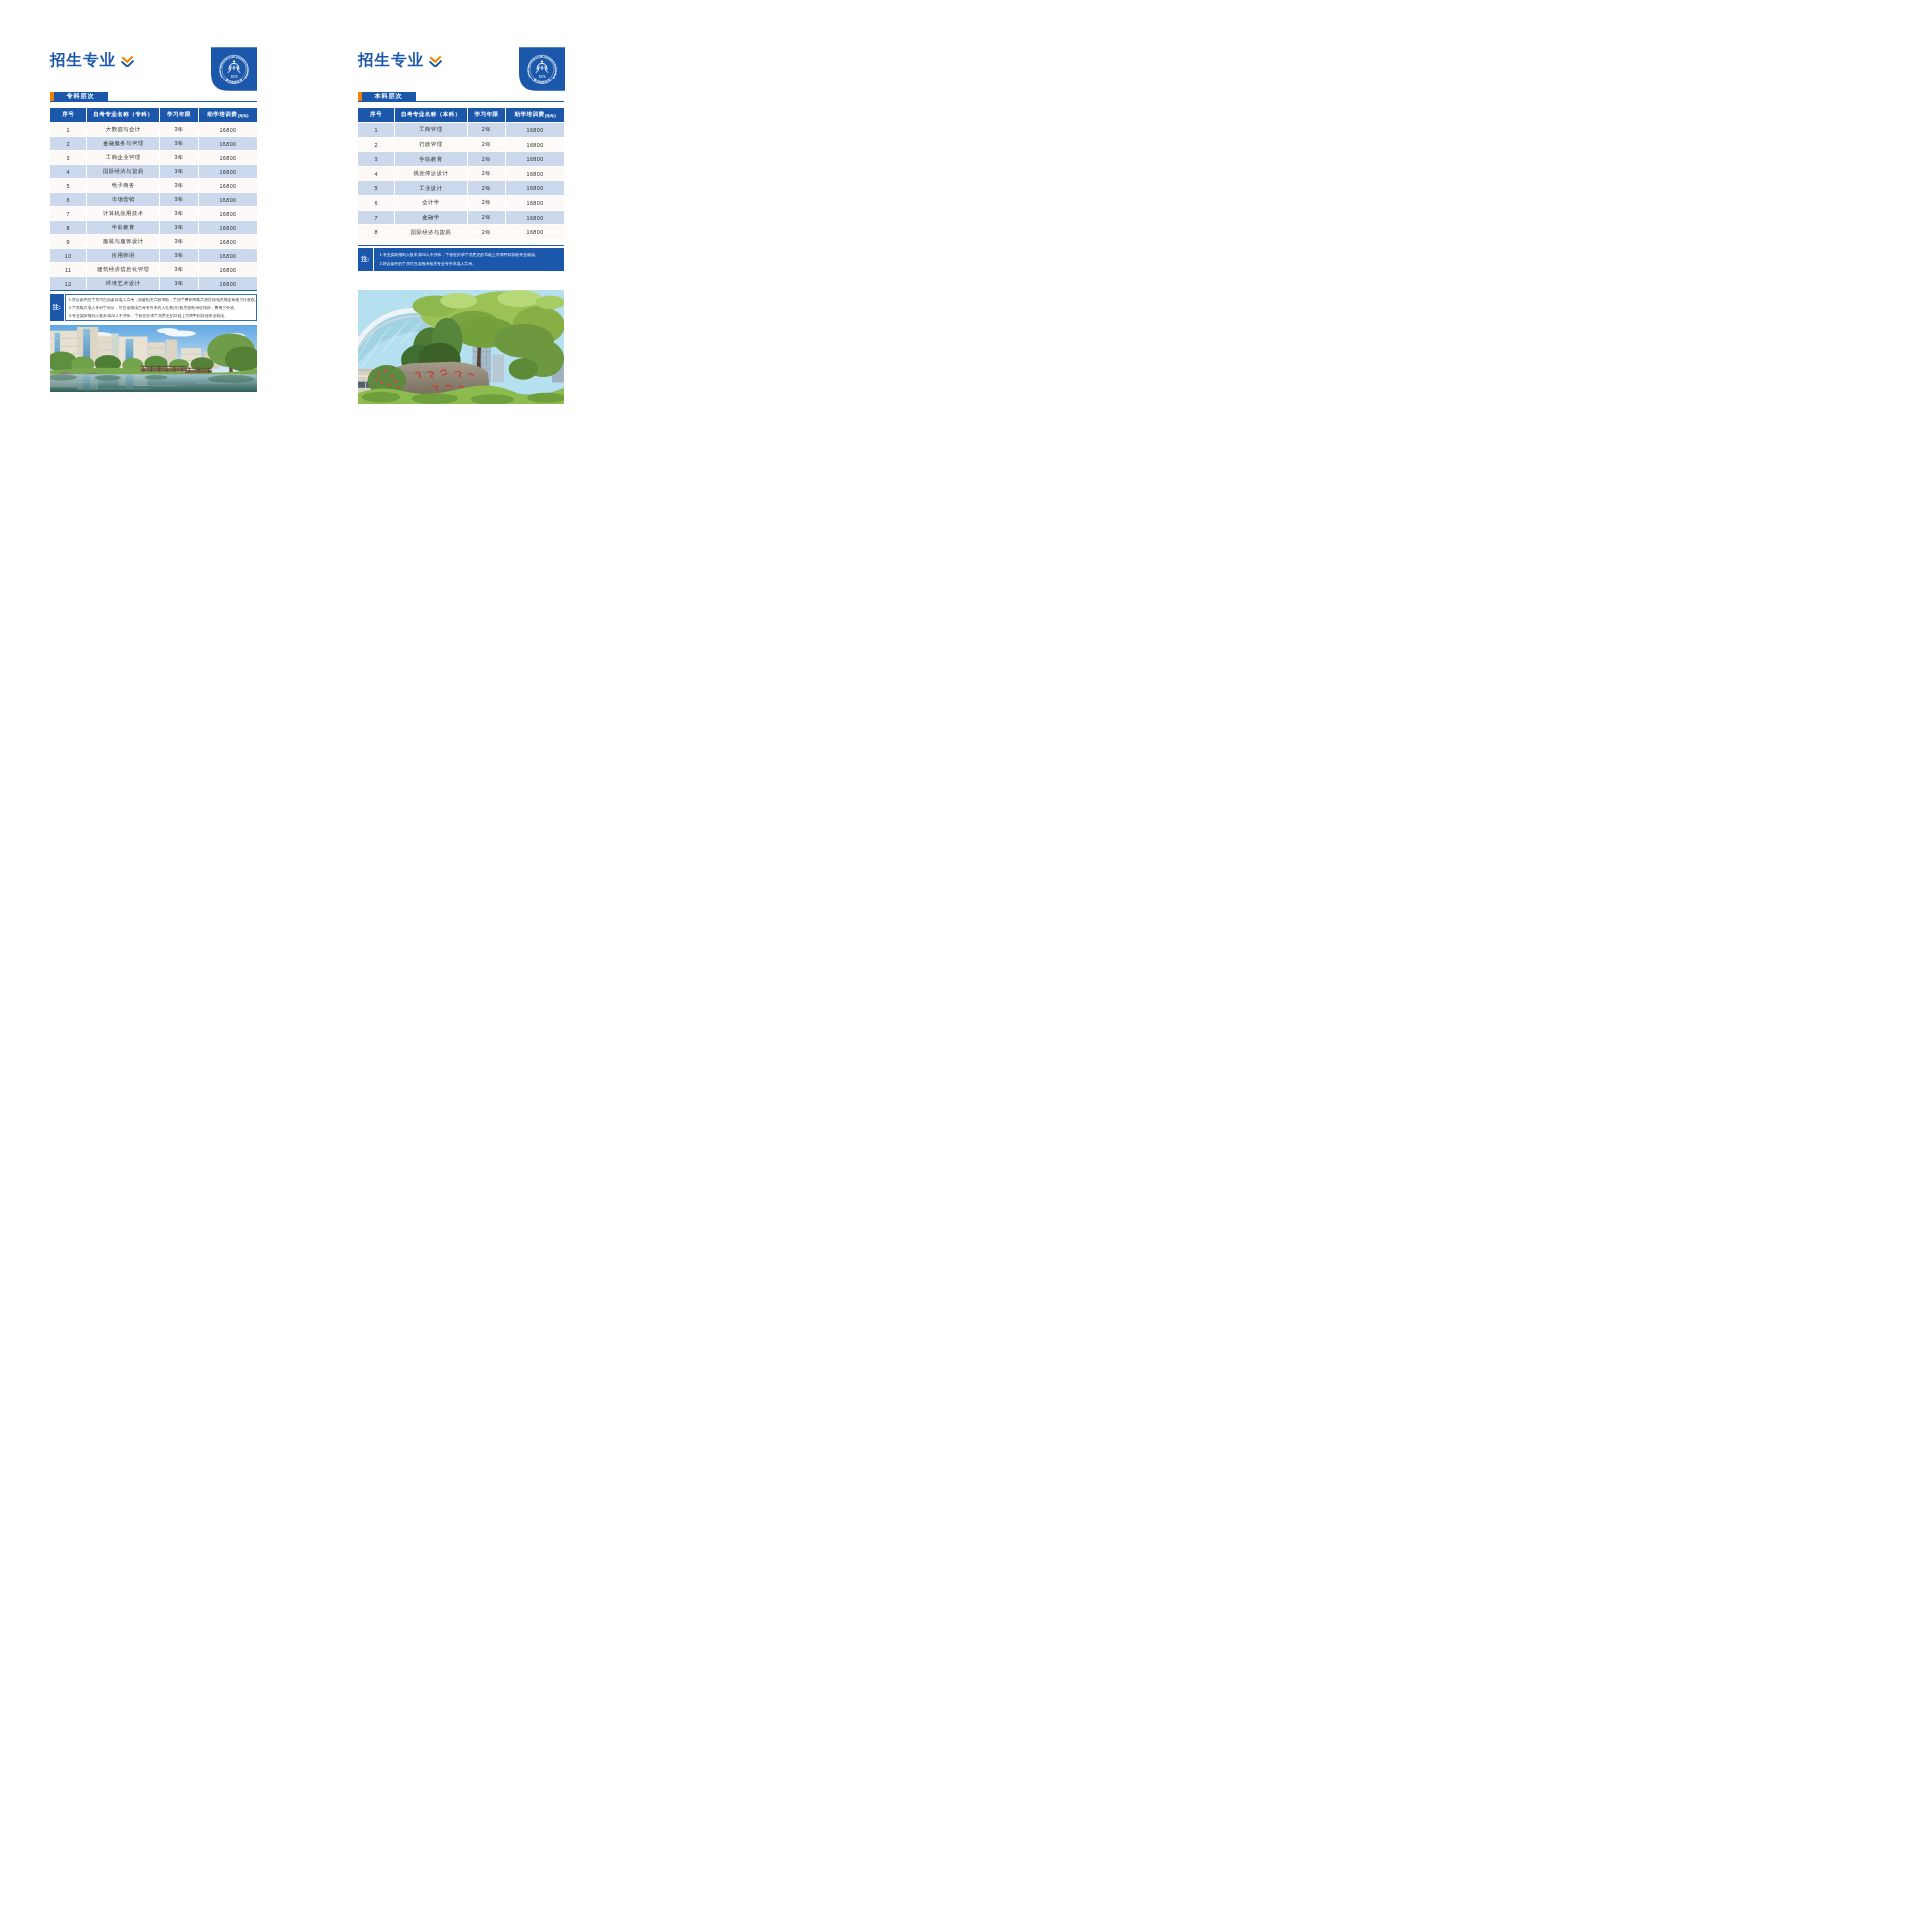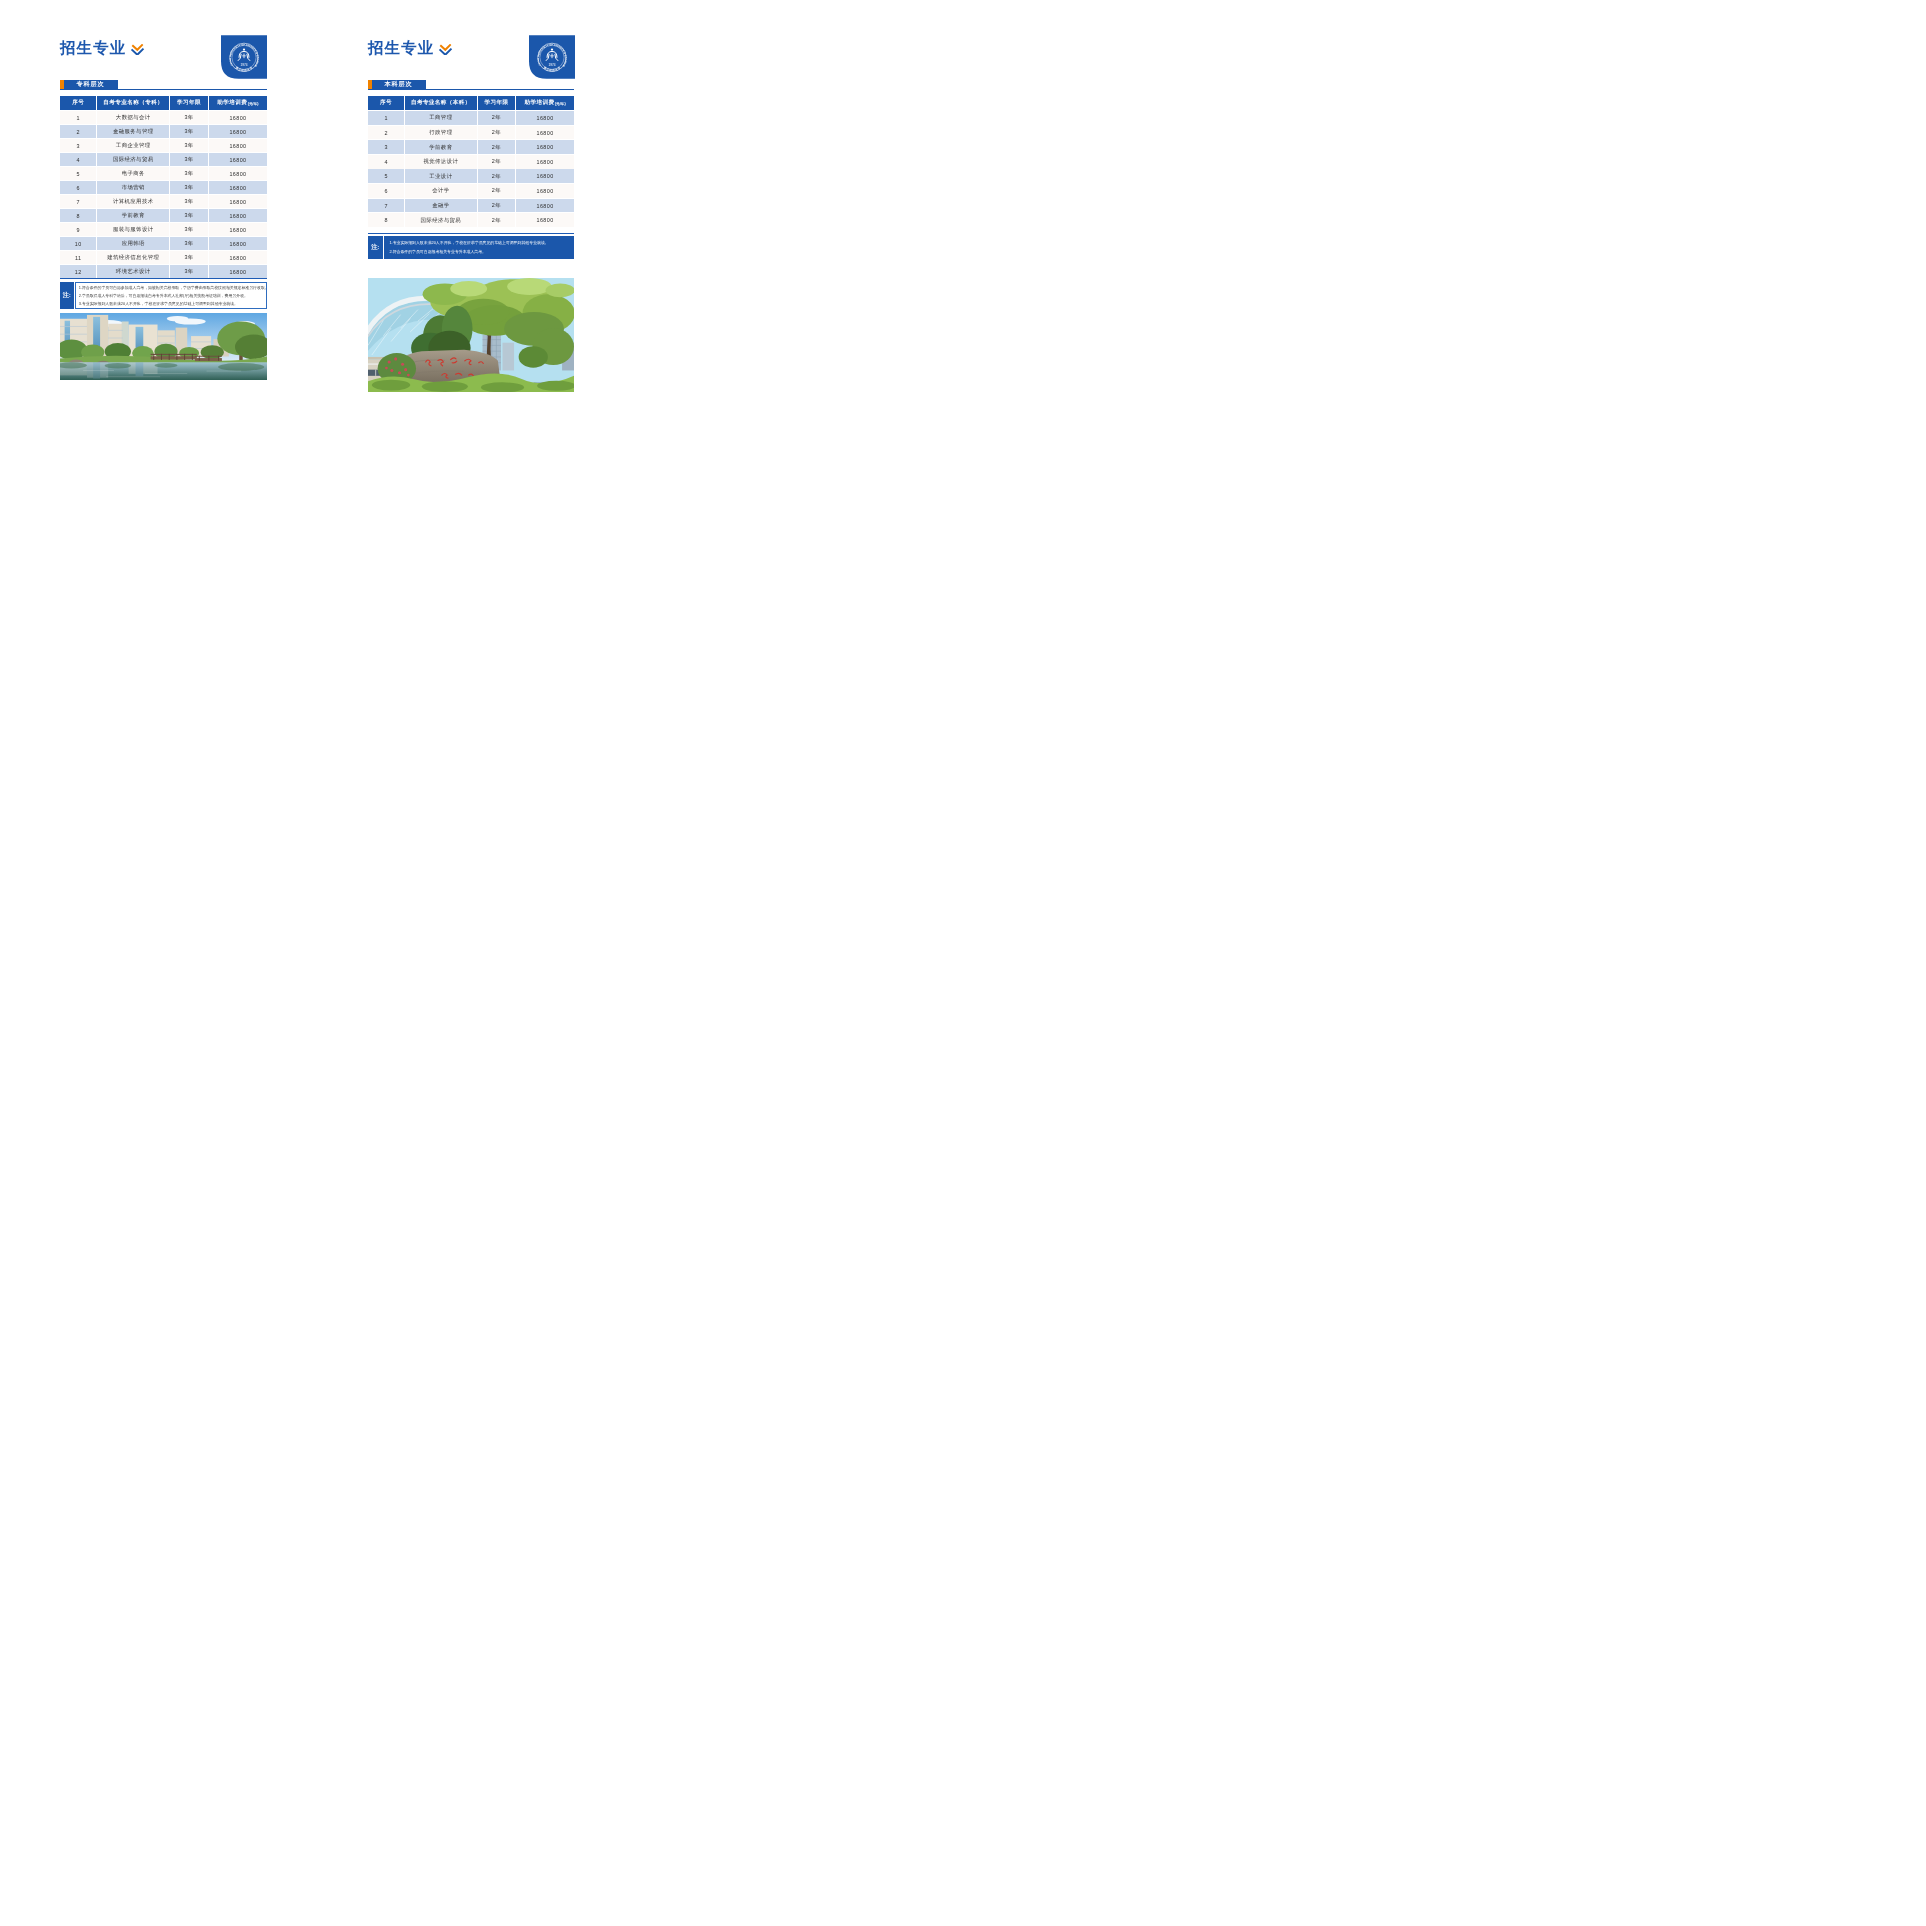--- a/index.html
+++ b/index.html
@@ -1,20 +1,20 @@
 <!DOCTYPE html>
 <html style="font-size:6.2px"><head>
 <meta charset="utf-8">
 <style>
   html,body{margin:0;padding:0;background:#ffffff;}
   #canvas{
     position:relative;width:616px;height:418px;background:#ffffff;overflow:hidden;
     font-family:"Liberation Sans",sans-serif;color:#333;
   }
-  .page{position:absolute;top:0;height:100%;margin-left:10px;}
+  .page{position:absolute;top:12px;height:100%;}
   #page-left{left:50px;width:207px;}
   #page-right{left:358px;width:206px;}
 
   
   .title-row{position:absolute;top:39px;left:0;display:flex;align-items:flex-end;gap:3.9px;}
   .page-title{
     font-size:15.4px;line-height:17px;font-weight:600;color:#1d57ad;letter-spacing:1.2px;margin:0;
   }
   .title-chevron{margin-bottom:0.8px;}
 

